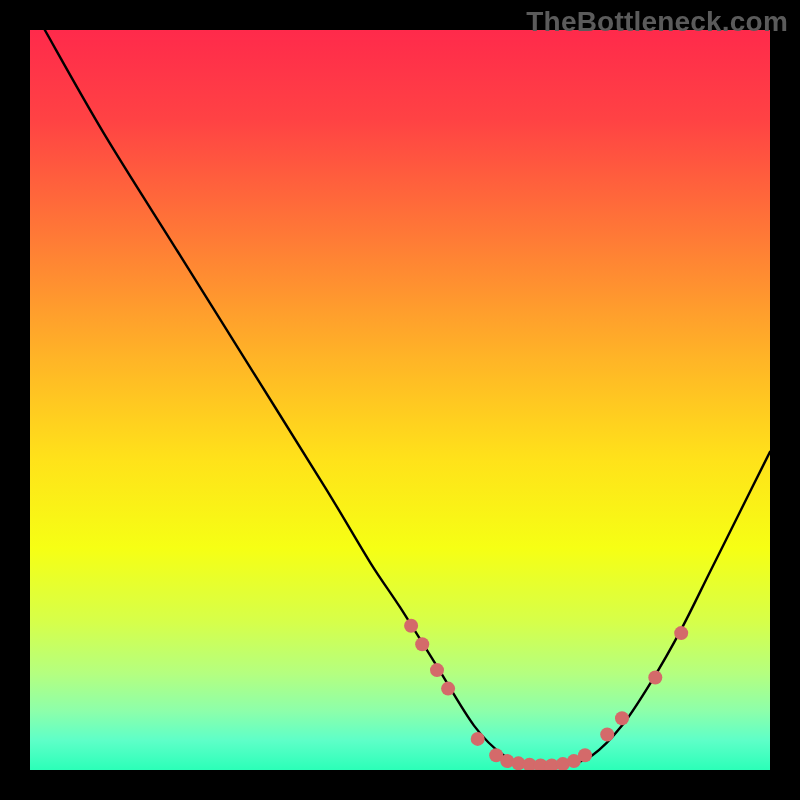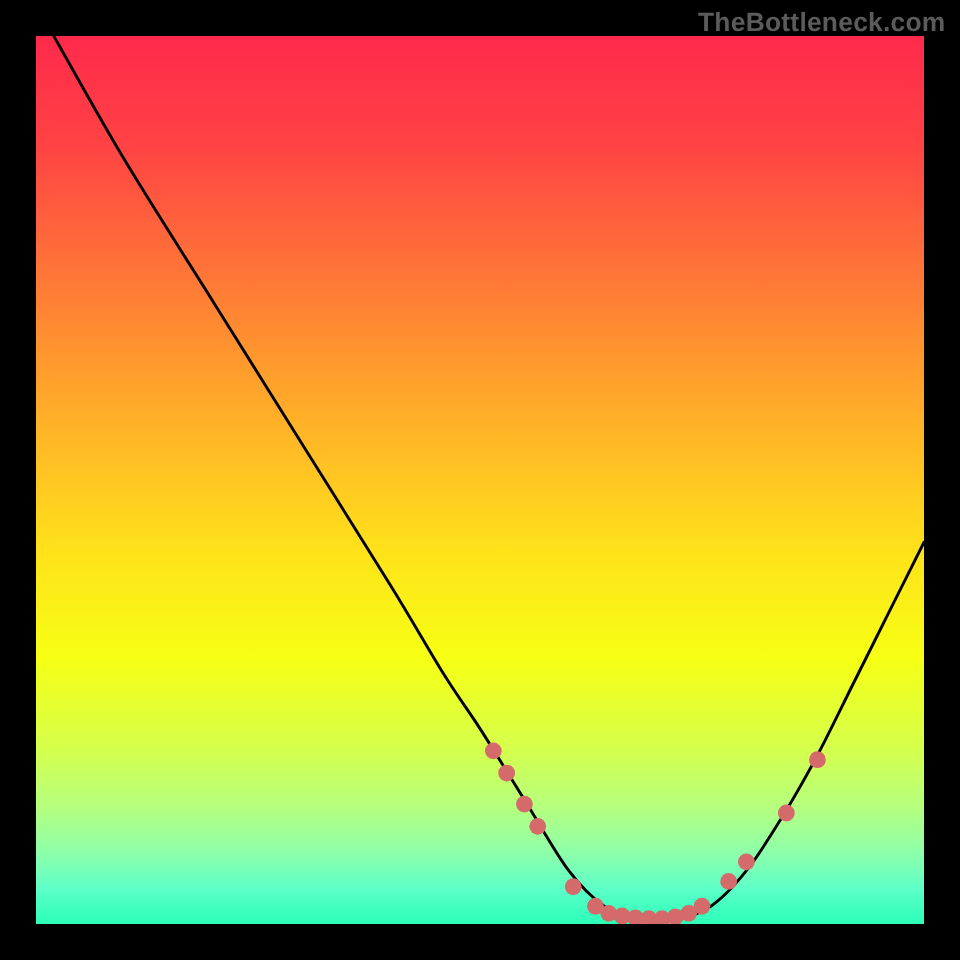--- a/index.html
+++ b/index.html
@@ -27,21 +27,21 @@
   }
   .gradient {
     position: absolute;
     inset: 0;
   }
   .watermark {
     position: absolute;
     top: 6px;
     right: 12px;
     color: #5b5b5b;
-    font-size: 22px;
+    font-size: 28px;
     font-weight: 600;
     letter-spacing: 0.2px;
     user-select: none;
   }
   svg.curve {
     position: absolute;
     inset: 0;
   }
 </style>
 </head>

